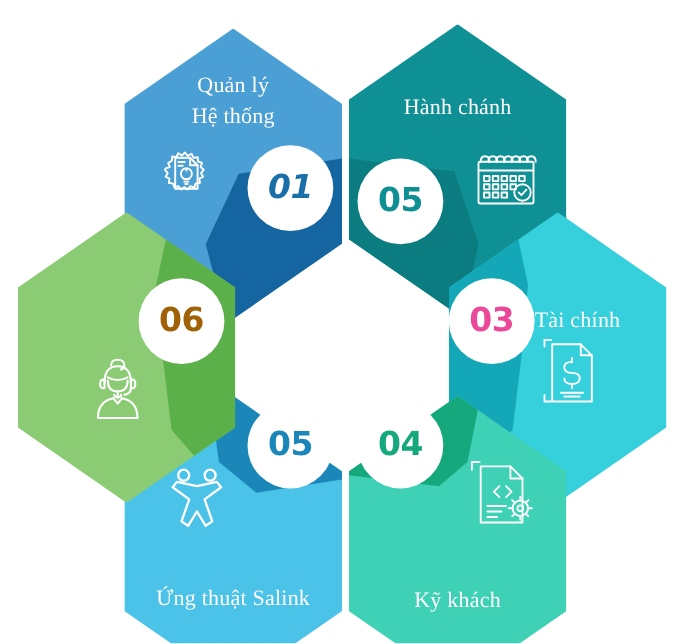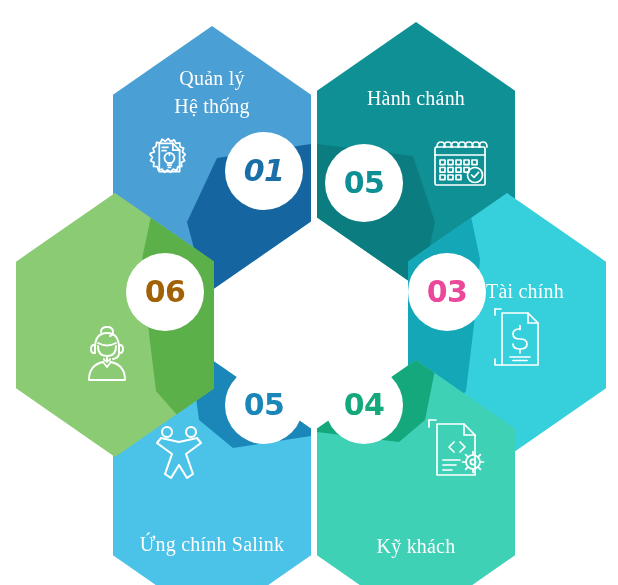--- a/index.html
+++ b/index.html
@@ -256,21 +256,21 @@
         <defs>
           <clipPath id="clip5">
             <polygon points="99,0 198,68.6 198,195.4 99,264 0,195.4 0,68.6"></polygon>
           </clipPath>
         </defs>
         <g clip-path="url(#clip5)">
           <path id="ov5" d="M 78,0 L 198,0 L 198,76 L 120,88 L 86,60 Z" fill="#1A87B8"></path>
         </g>
       </svg>
     </div>
-    <div class="hex-label" style="top:170px;"><span>Ứng chính Salink</span></div>
+    <div class="hex-label" style="top:170px;"><span>Ứng thuật Salink</span></div>
     <div class="hex-icon" style="left:32px; top:56px; width:70px; height:70px;">
       <svg viewBox="0 0 70 70" fill="none" stroke="#ffffff" stroke-width="2.1" stroke-linecap="round" stroke-linejoin="round">
         <circle cx="22" cy="16" r="5"></circle>
         <circle cx="46" cy="16" r="5"></circle>
         <path d="M34 26 L52 22 L56 27 L41 38 L48 58 L42 62 L34 49 L26 62 L20 58 L27 38 L12 27 L16 22 Z"></path>
       </svg>
     </div>
     <div class="badge" style="left:118px; top:12px;">
       <span class="badge-num" id="num-5" style="color: rgb(26, 135, 184);">05</span>
     </div>

